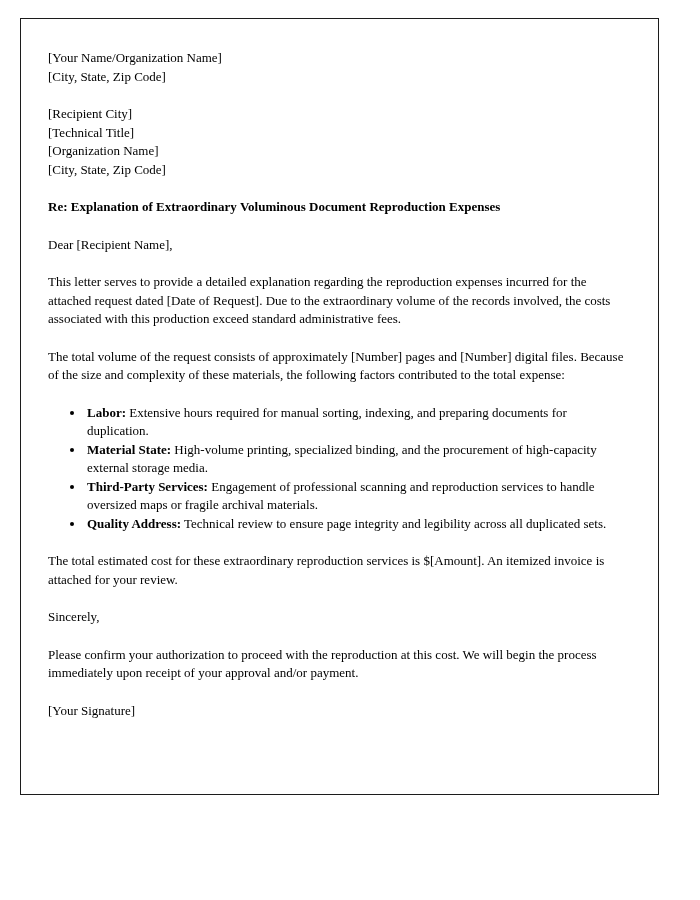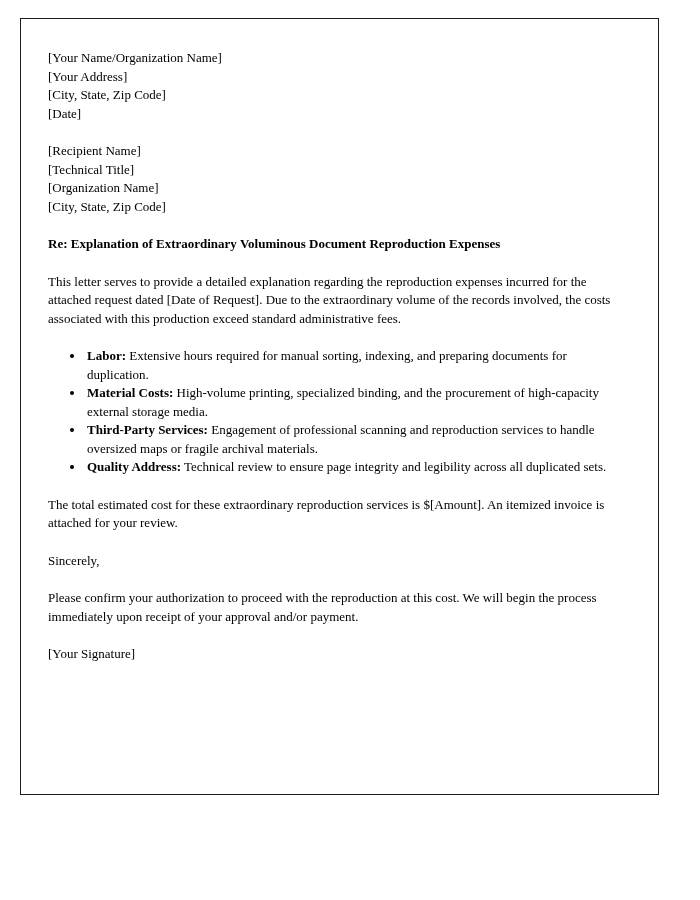--- a/index.html
+++ b/index.html
@@ -40,41 +40,41 @@
   ul.factors li { margin: 0; padding-left: 2px; }
   strong { font-weight: bold; }
 </style>
 </head>
 <body>
 
 <div class="page">
 
   <div class="block">
     <div class="line">[Your Name/Organization Name]</div>
-    <div class="line">[Your Address]</div>
     <div class="line">[City, State, Zip Code]</div>
-    <div class="line">[Date]</div>
   </div>
 
   <div class="block">
-    <div class="line">[Recipient Name]</div>
+    <div class="line">[Recipient City]</div>
     <div class="line">[Technical Title]</div>
     <div class="line">[Organization Name]</div>
     <div class="line">[City, State, Zip Code]</div>
   </div>
 
   <p class="subject">Re: Explanation of Extraordinary Voluminous Document Reproduction Expenses</p>
 
+  <p>Dear [Recipient Name],</p>
 
   <p>This letter serves to provide a detailed explanation regarding the reproduction expenses incurred for the attached request dated [Date of Request]. Due to the extraordinary volume of the records involved, the costs associated with this production exceed standard administrative fees.</p>
 
+  <p>The total volume of the request consists of approximately [Number] pages and [Number] digital files. Because of the size and complexity of these materials, the following factors contributed to the total expense:</p>
 
   <ul class="factors">
     <li><strong>Labor:</strong><span> Extensive hours required for manual sorting, indexing, and preparing documents for duplication.</span></li>
-    <li><strong>Material Costs:</strong><span> High-volume printing, specialized binding, and the procurement of high-capacity external storage media.</span></li>
+    <li><strong>Material State:</strong><span> High-volume printing, specialized binding, and the procurement of high-capacity external storage media.</span></li>
     <li><strong>Third-Party Services:</strong><span> Engagement of professional scanning and reproduction services to handle oversized maps or fragile archival materials.</span></li>
     <li><strong>Quality Address:</strong><span> Technical review to ensure page integrity and legibility across all duplicated sets.</span></li>
   </ul>
 
   <p>The total estimated cost for these extraordinary reproduction services is $[Amount]. An itemized invoice is attached for your review.</p>
 
   <p>Sincerely,</p>
 
   <p>Please confirm your authorization to proceed with the reproduction at this cost. We will begin the process immediately upon receipt of your approval and/or payment.</p>
 

